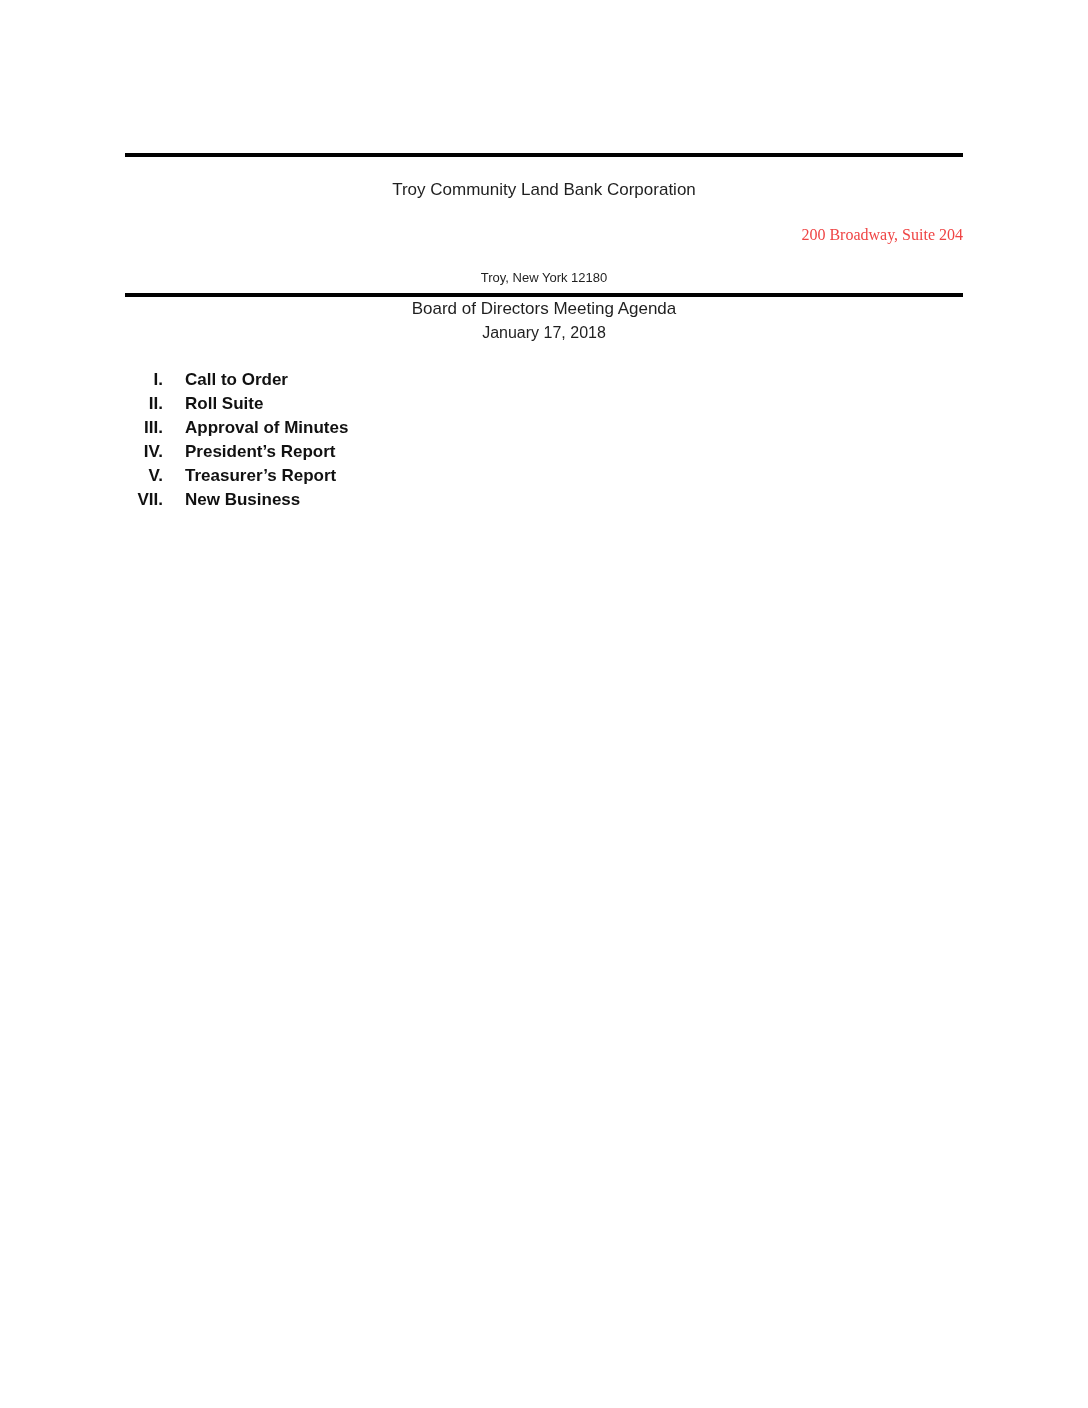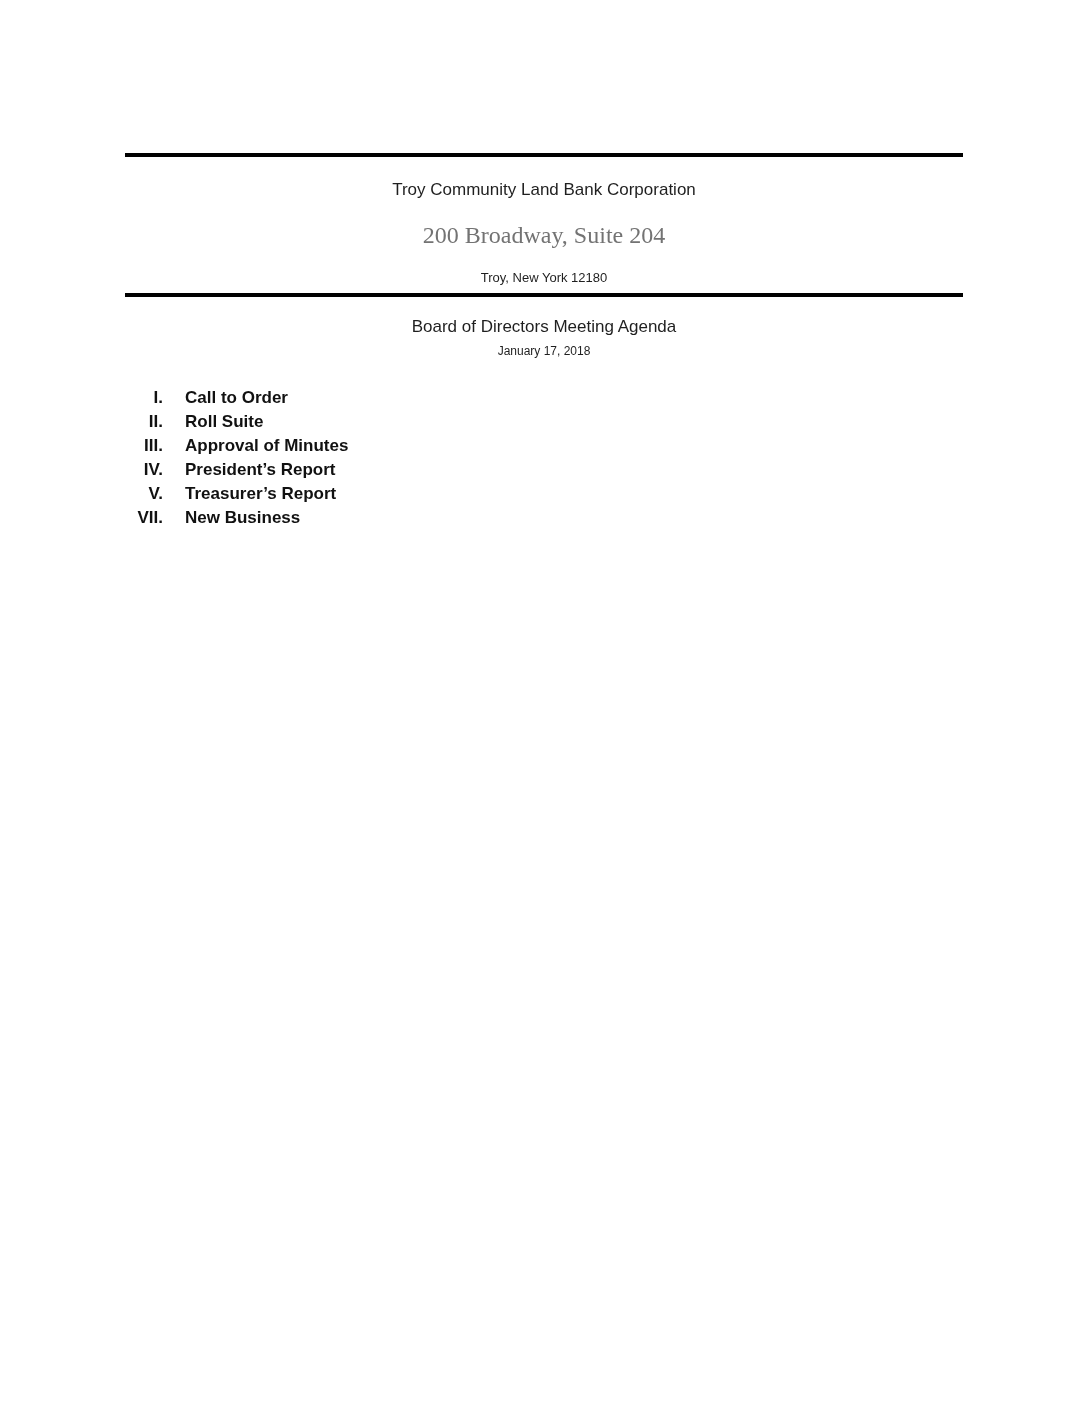--- a/index.html
+++ b/index.html
@@ -27,39 +27,38 @@
   .rule-bottom { margin-top: 3px; }
   .org-name {
     margin-top: 21px;
     font-size: 17px;
     line-height: 24px;
     text-align: center;
   }
   .org-street {
     margin-top: 19px;
     font-family: "Liberation Serif", serif;
-    font-size: 24px;
+    font-size: 16px;
     line-height: 28px;
-    color: #737373;
-    text-align: center;
+    color: #ef4444;
+    text-align: right;
   }
   .org-city {
     margin-top: 17px;
     font-size: 13px;
     line-height: 24px;
     text-align: center;
   }
   .doc-title {
-    margin-top: 18px;
     font-size: 17px;
     line-height: 24px;
     text-align: center;
   }
   .doc-date {
-    font-size: 12px;
+    font-size: 16px;
     line-height: 24px;
     text-align: center;
   }
   .intro {
     margin-top: 22px;
     font-size: 16.5px;
     line-height: 25px;
     text-align: center;
   }
   .intro sup {

